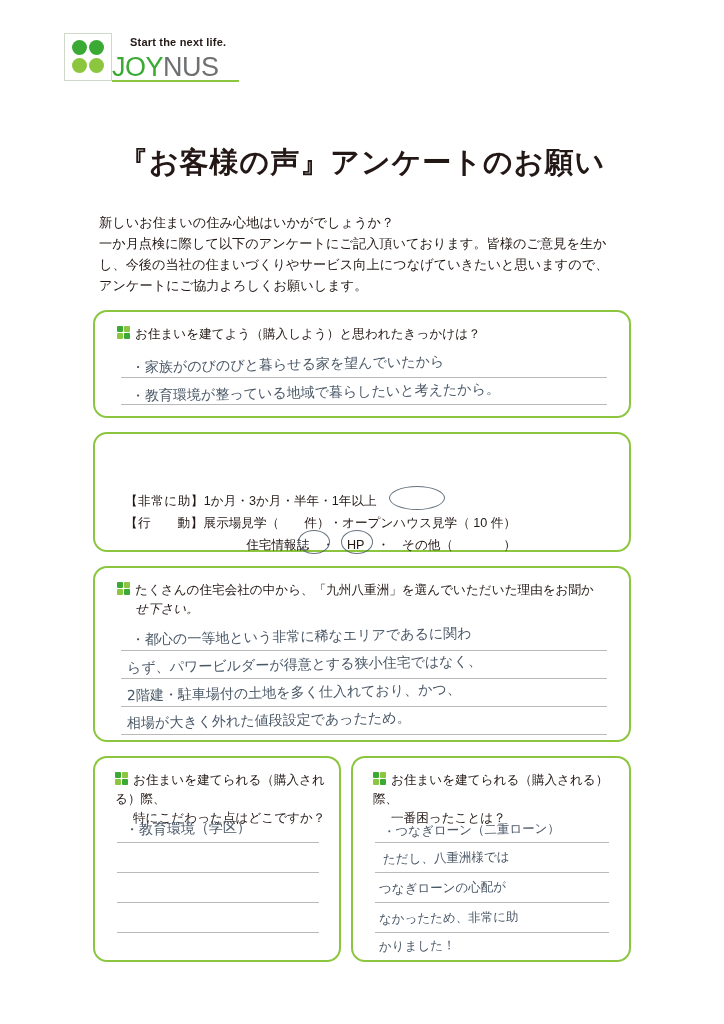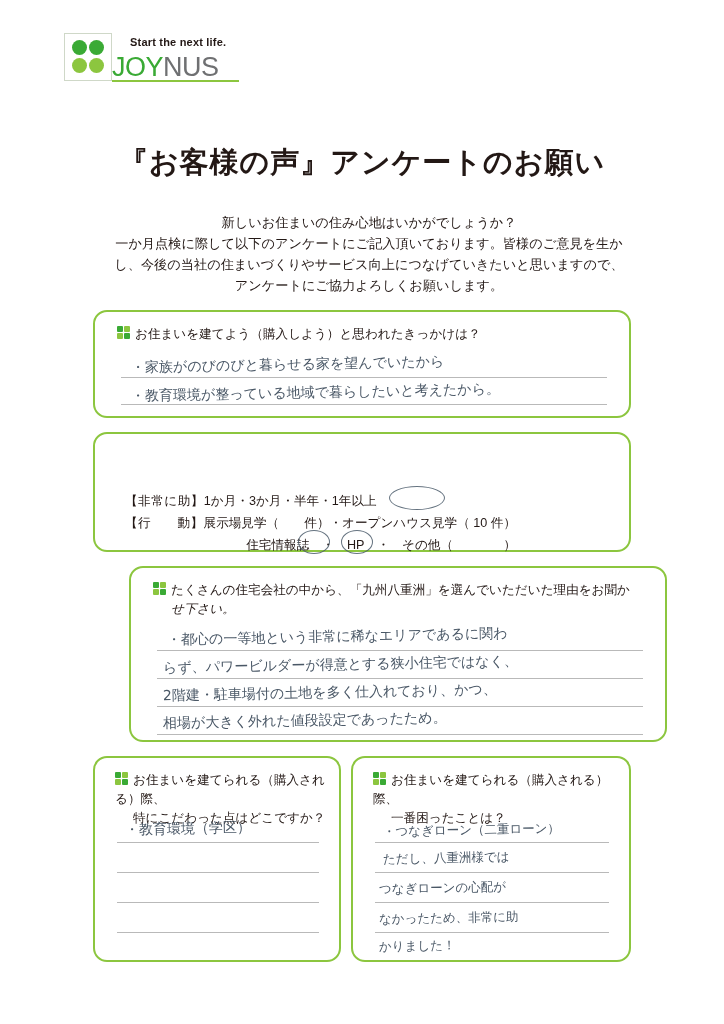--- a/index.html
+++ b/index.html
@@ -89,21 +89,21 @@
   
   .intro {
     position: absolute;
     left: 99px;
     top: 212px;
     width: 540px;
     font-size: 13.2px;
     line-height: 21px;
     color: #231815;
   }
-  .intro div { white-space: nowrap; text-align: center; }
+  .intro div { white-space: nowrap; }
 
   
   .qbox {
     position: absolute;
     border: 2px solid #8cc63f;
     border-radius: 14px;
     box-sizing: border-box;
     background: #ffffff;
   }
   .q-head {
@@ -158,21 +158,21 @@
     border: 1.6px solid #4a5a6a;
     border-radius: 50%;
     opacity: .85;
   }
 
   
   #box1 { left: 93px; top: 310px; width: 538px; height: 108px; }
   
   #box2 { left: 93px; top: 432px; width: 538px; height: 120px; }
   
-  #box3 { left: 93px; top: 566px; width: 538px; height: 176px; margin-left: 36px; }
+  #box3 { left: 93px; top: 566px; width: 538px; height: 176px; }
   
   #box4 { left: 93px; top: 756px; width: 248px; height: 206px; }
   #box5 { left: 351px; top: 756px; width: 280px; height: 206px; }
 
   .q2-lines {
     position: absolute;
     left: 30px;
     top: 56px;
     font-size: 12.6px;
     line-height: 22px;

